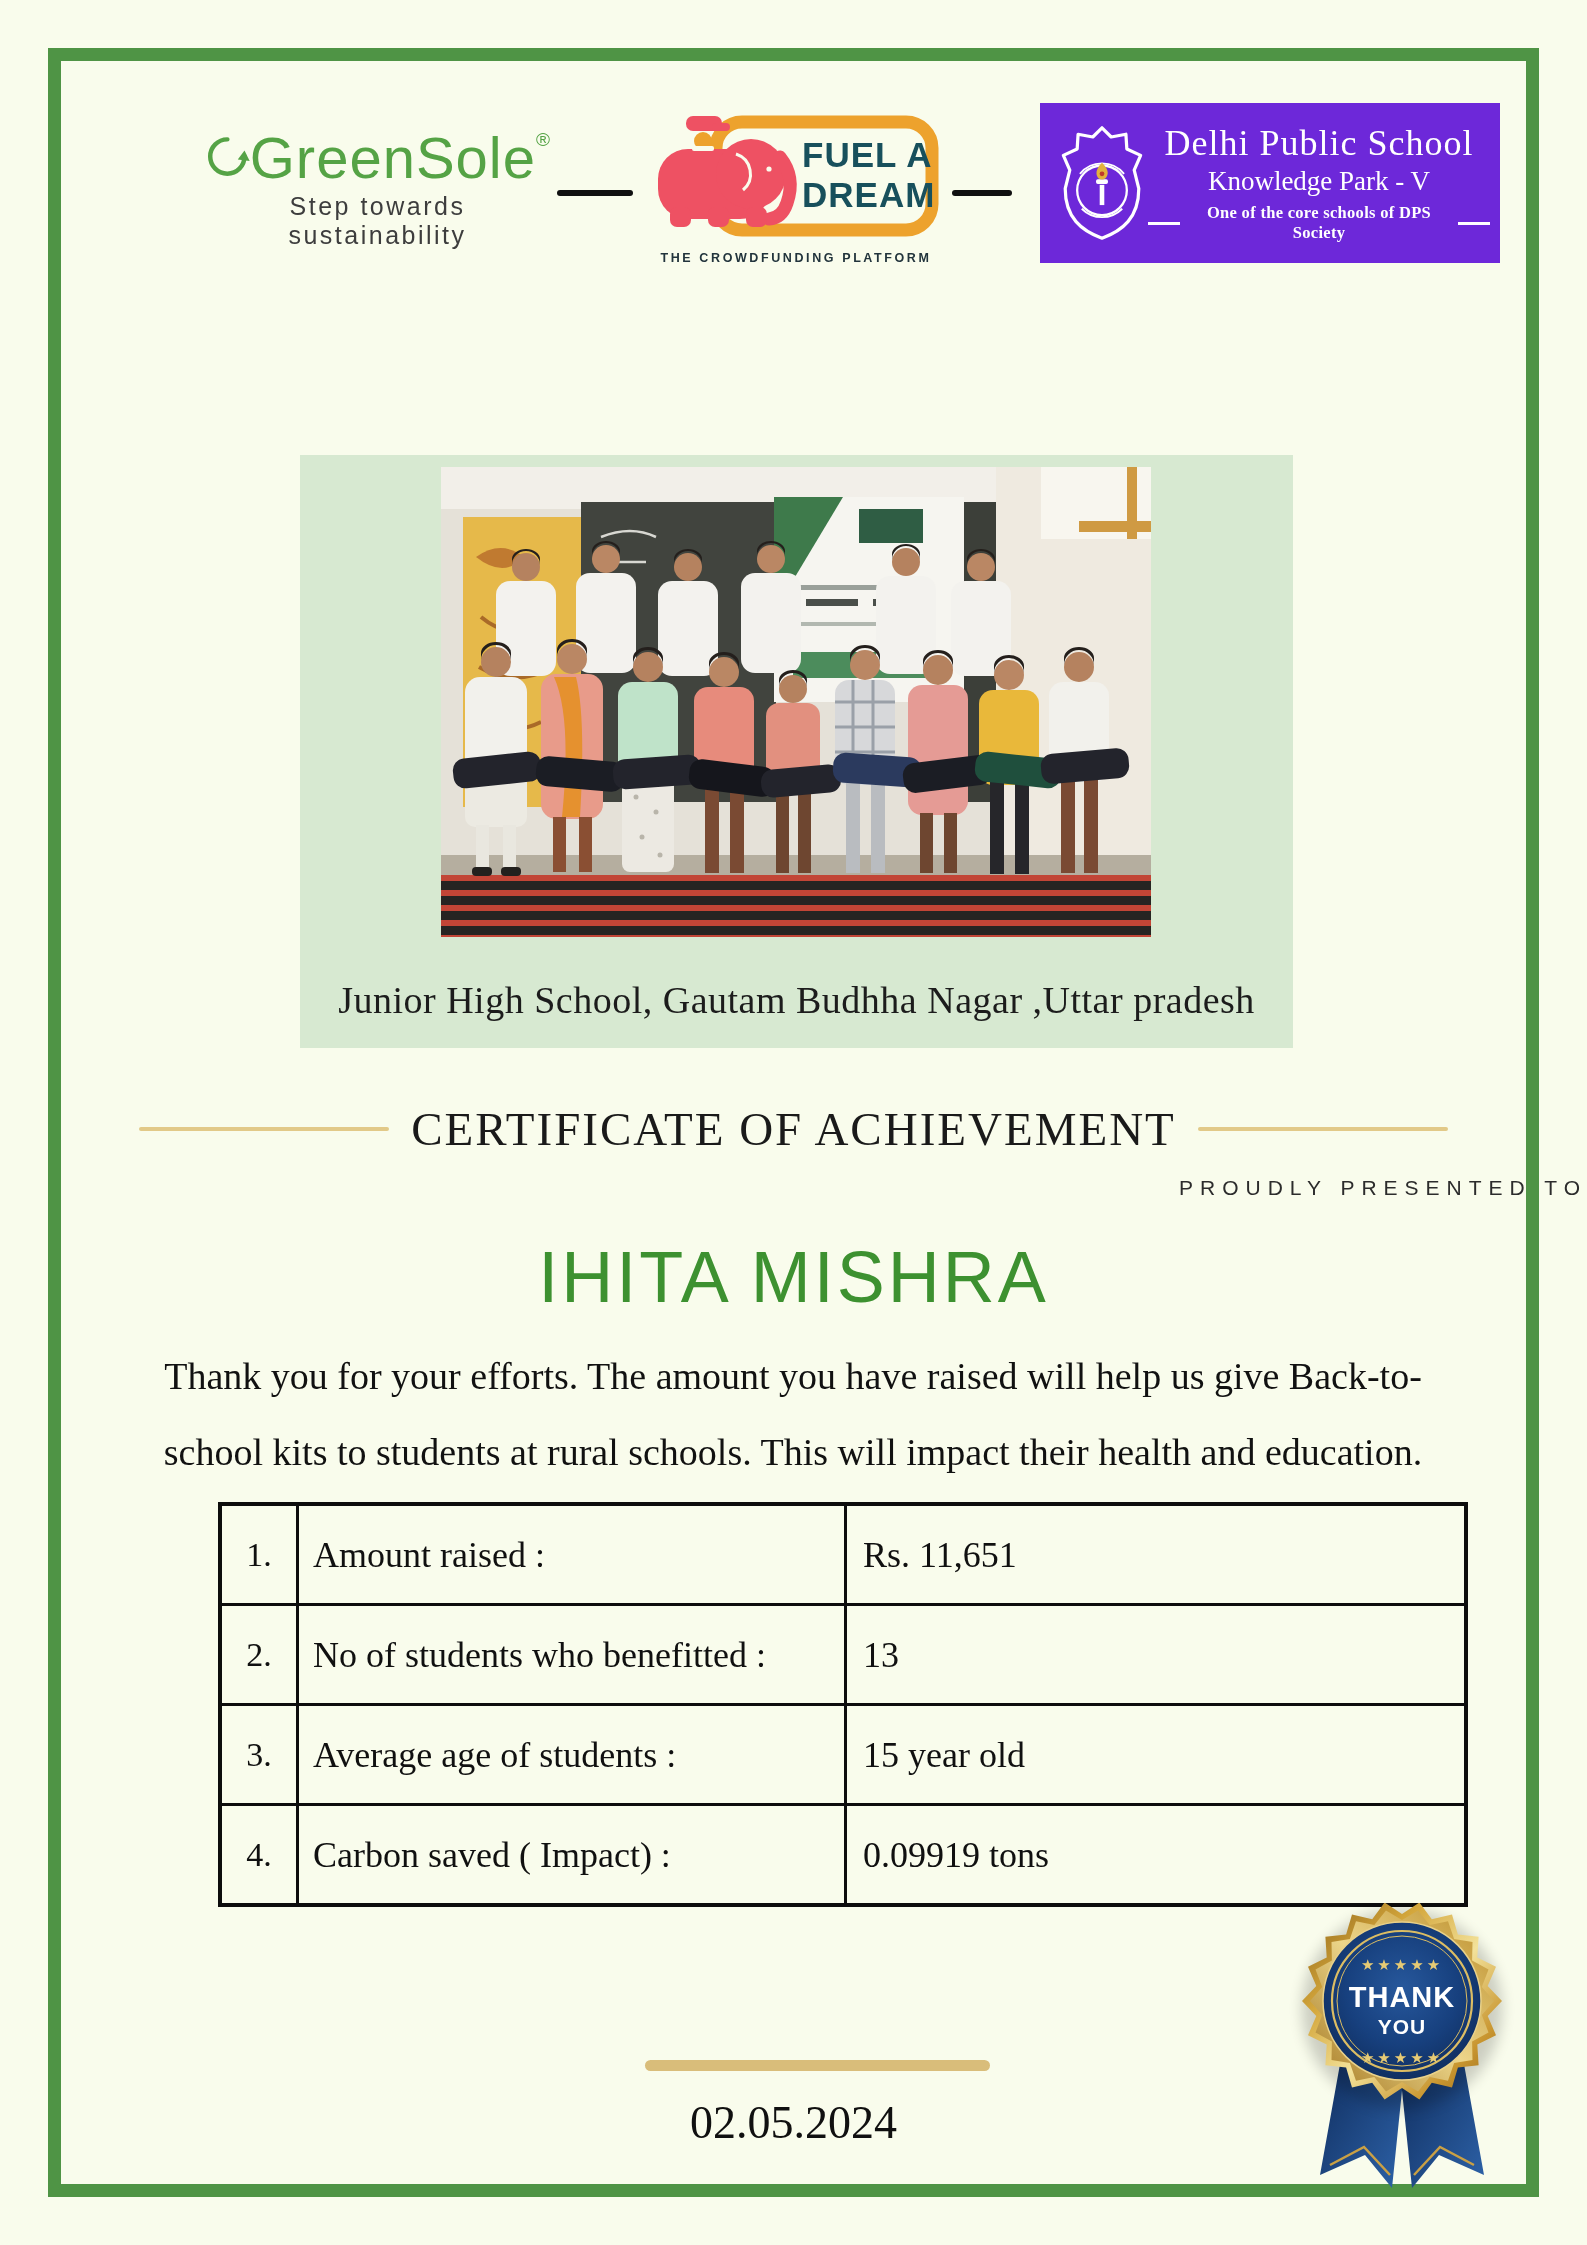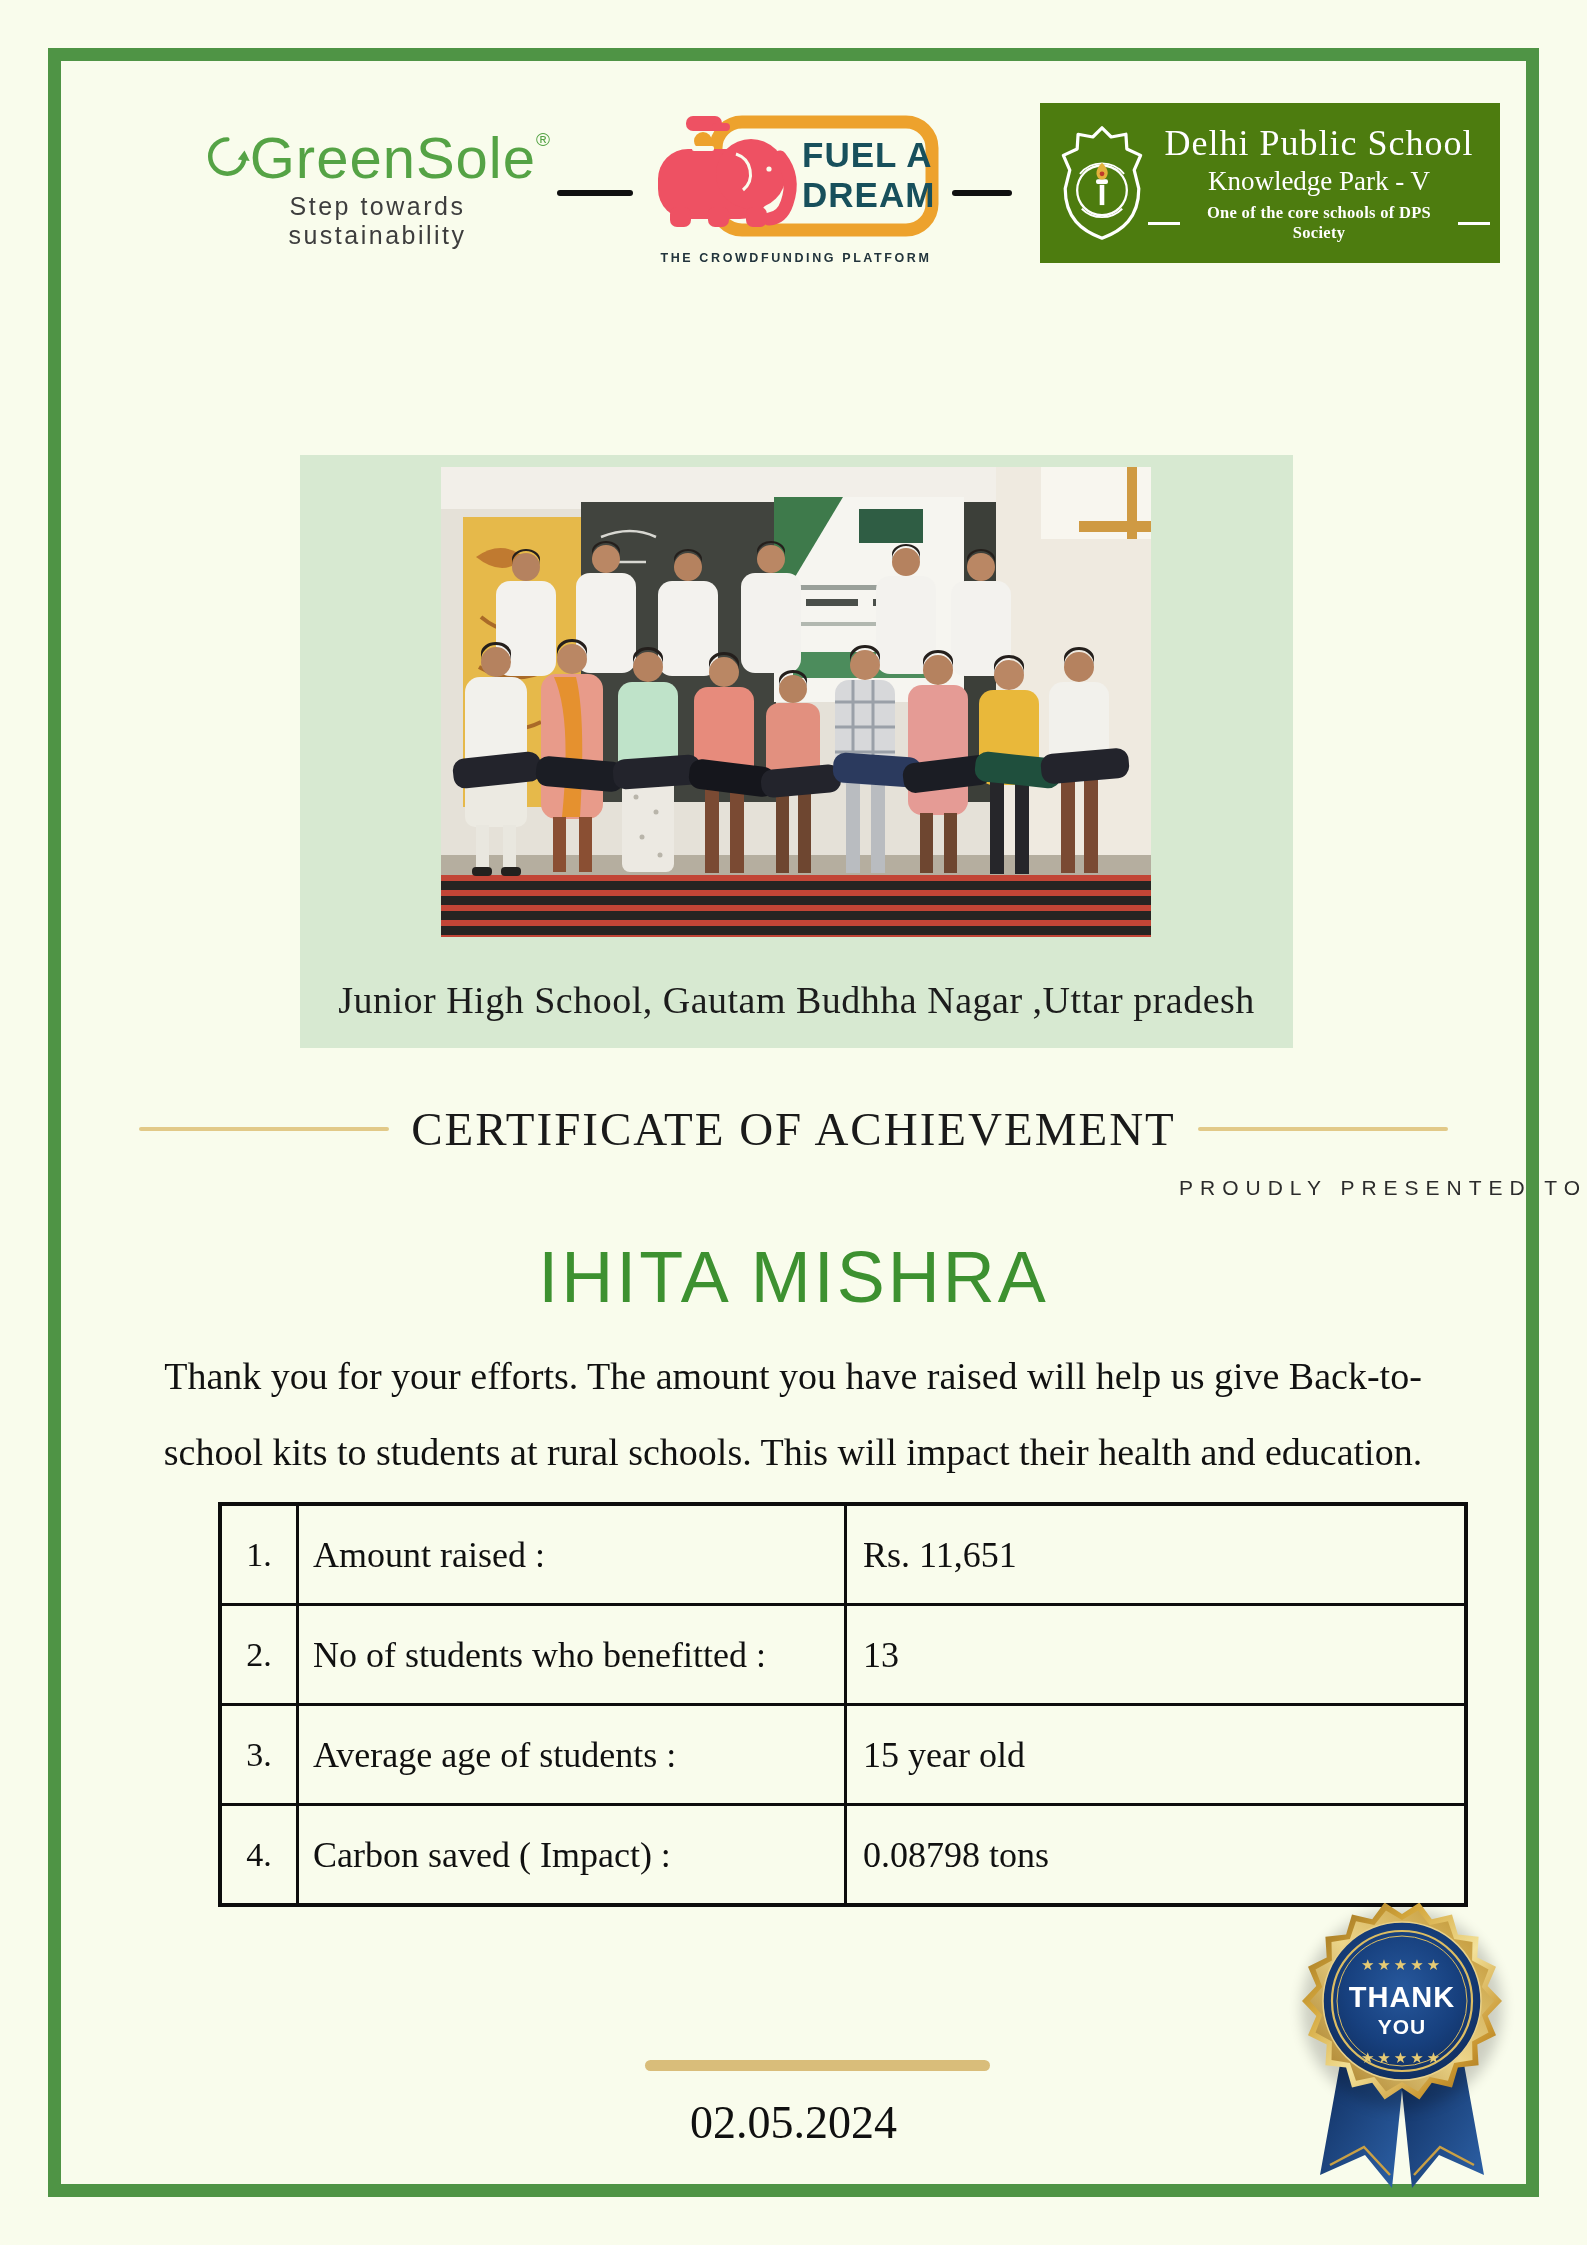--- a/index.html
+++ b/index.html
@@ -16,21 +16,21 @@
   .gs-text{font-size:58px;line-height:60px;letter-spacing:1px;}
   .gs-reg{font-size:19px;line-height:19px;margin-top:2px;}
   .gs-tagline{margin-top:4px;font-family:"Liberation Sans", sans-serif;font-size:25px;
         letter-spacing:2.5px;color:#3d3d3d;}
   .logo-dash{height:6px;background:#101010;border-radius:3px;z-index:2;}
 
   .fad{left:650px;top:112px;width:292px;z-index:2;text-align:center;}
   .fad-tagline{margin-top:3px;font-family:"Liberation Sans", sans-serif;font-size:12.5px;
         letter-spacing:2.6px;color:#22343c;font-weight:700;}
 
-  .dps{left:1040px;top:103px;width:460px;height:160px;background:#4d7c0f;z-index:2;
+  .dps{left:1040px;top:103px;width:460px;height:160px;background:#6d28d9;z-index:2;
         display:flex;align-items:center;color:#ffffff;}
   .dps-crest{margin-left:16px;flex:0 0 auto;}
   .dps-textcol{flex:1;text-align:center;padding-right:10px;}
   .dps-line1{font-size:36px;line-height:40px;letter-spacing:1px;}
   .dps-line2{font-size:27px;line-height:32px;margin-top:2px;text-align:center;}
   .dps-line3{margin-top:6px;display:flex;align-items:center;justify-content:center;gap:8px;}
   .dps-line3 span{font-size:16.5px;font-weight:700;letter-spacing:.3px;}
   .dps-dash{width:34px;height:3px;background:#ffffff;}
 
   
@@ -333,21 +333,21 @@
         <td class="td-value">13</td>
       </tr>
       <tr>
         <td class="td-num">3.</td>
         <td class="td-label">Average age of students :</td>
         <td class="td-value">15 year old</td>
       </tr>
       <tr>
         <td class="td-num">4.</td>
         <td class="td-label">Carbon saved ( Impact) :</td>
-        <td class="td-value">0.08798 tons</td>
+        <td class="td-value">0.09919 tons</td>
       </tr>
     </tbody>
   </table>
 
   <div class="abs footer-line"></div>
   <div class="abs date">02.05.2024</div>
 
   <div class="abs badge">
     <svg width="260" height="300" viewBox="0 0 260 300">
       <defs>

